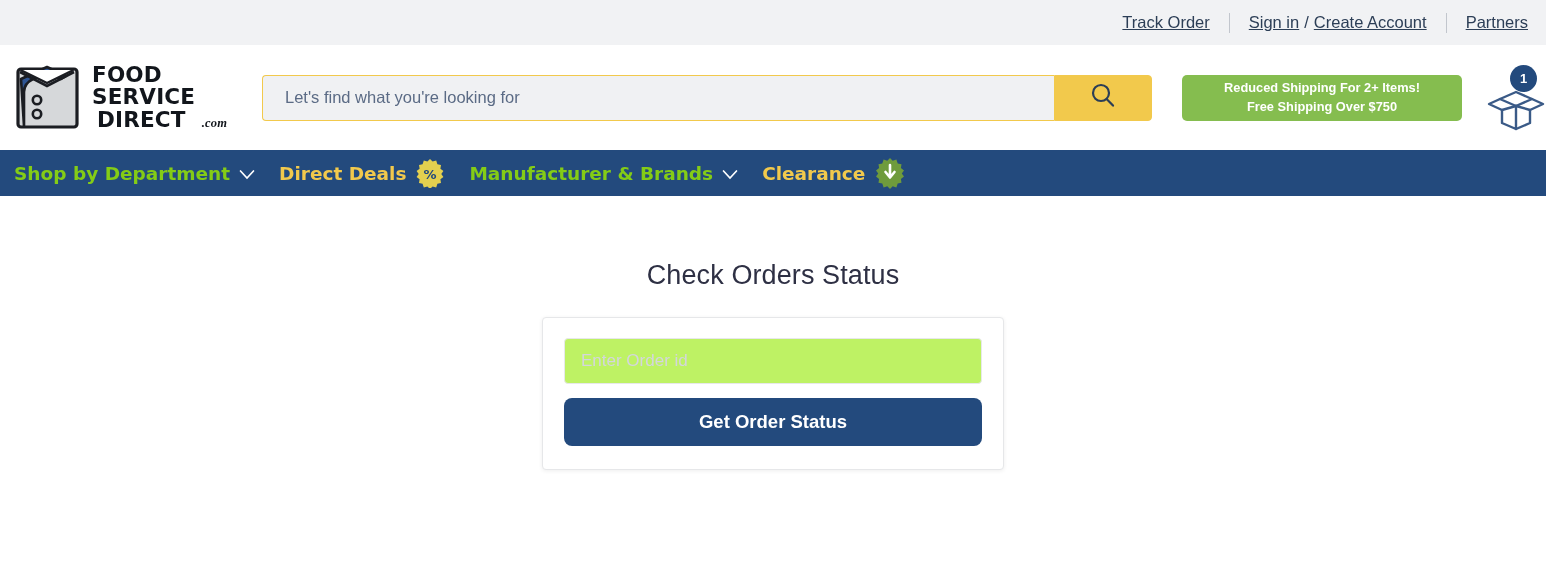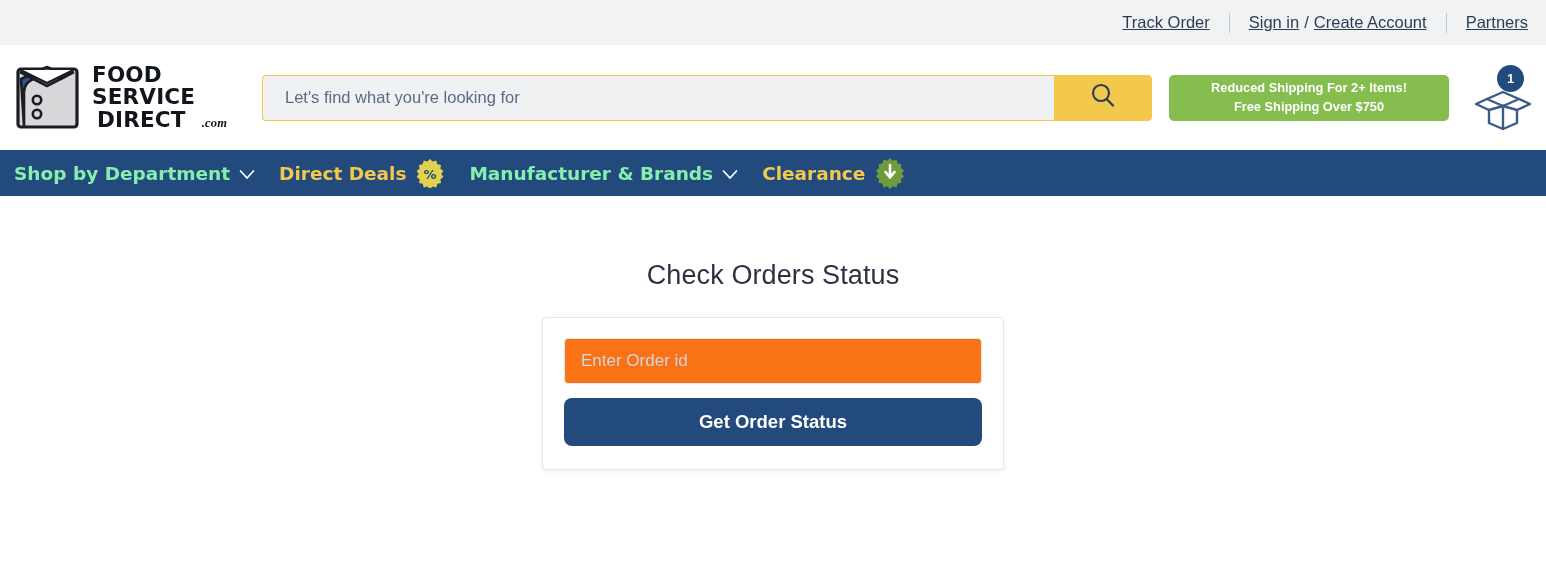--- a/index.html
+++ b/index.html
@@ -119,21 +119,21 @@
     border-radius: 0 4px 4px 0;
     display: flex;
     align-items: center;
     justify-content: center;
     cursor: pointer;
     padding: 0;
   }
 
   
   .promo-banner {
-    margin-left: 17px;
+    margin-left: 30px;
     width: 280px;
     height: 46px;
     background: #85bd4f;
     border-radius: 5px;
     color: #ffffff;
     display: flex;
     flex-direction: column;
     align-items: center;
     justify-content: center;
     font-size: 12.8px;
@@ -176,21 +176,21 @@
     height: 46px;
     background: #234a7d;
     display: flex;
     align-items: center;
     padding-left: 2px;
   }
   .nav-item {
     display: flex;
     align-items: center;
     gap: 9px;
-    color: #86efac;
+    color: #84cc16;
     font-size: 18.5px;
     font-weight: bold;
     padding: 0 12px;
     height: 46px;
     cursor: pointer;
     white-space: nowrap;
     font-family: "DejaVu Sans", sans-serif;
   }
   .nav-item.accent { color: #f2c94c; }
   .chev { display: inline-block; }
@@ -226,21 +226,21 @@
     width: 100%;
     height: 46px;
     border: 1px solid #e7e8ea;
     border-radius: 4px;
     padding: 0 16px;
     font-size: 17px;
     color: #3a4355;
     margin-bottom: 14px;
     font-family: "Liberation Sans", sans-serif;
     outline: none;
-    background: #f97316;
+    background: #bef264;
   }
   .form-field::placeholder { color: #d3d6dc; opacity: 1; }
   .submit-btn {
     display: block;
     width: 100%;
     height: 48px;
     background: #234a7d;
     border: none;
     border-radius: 8px;
     color: #ffffff;

